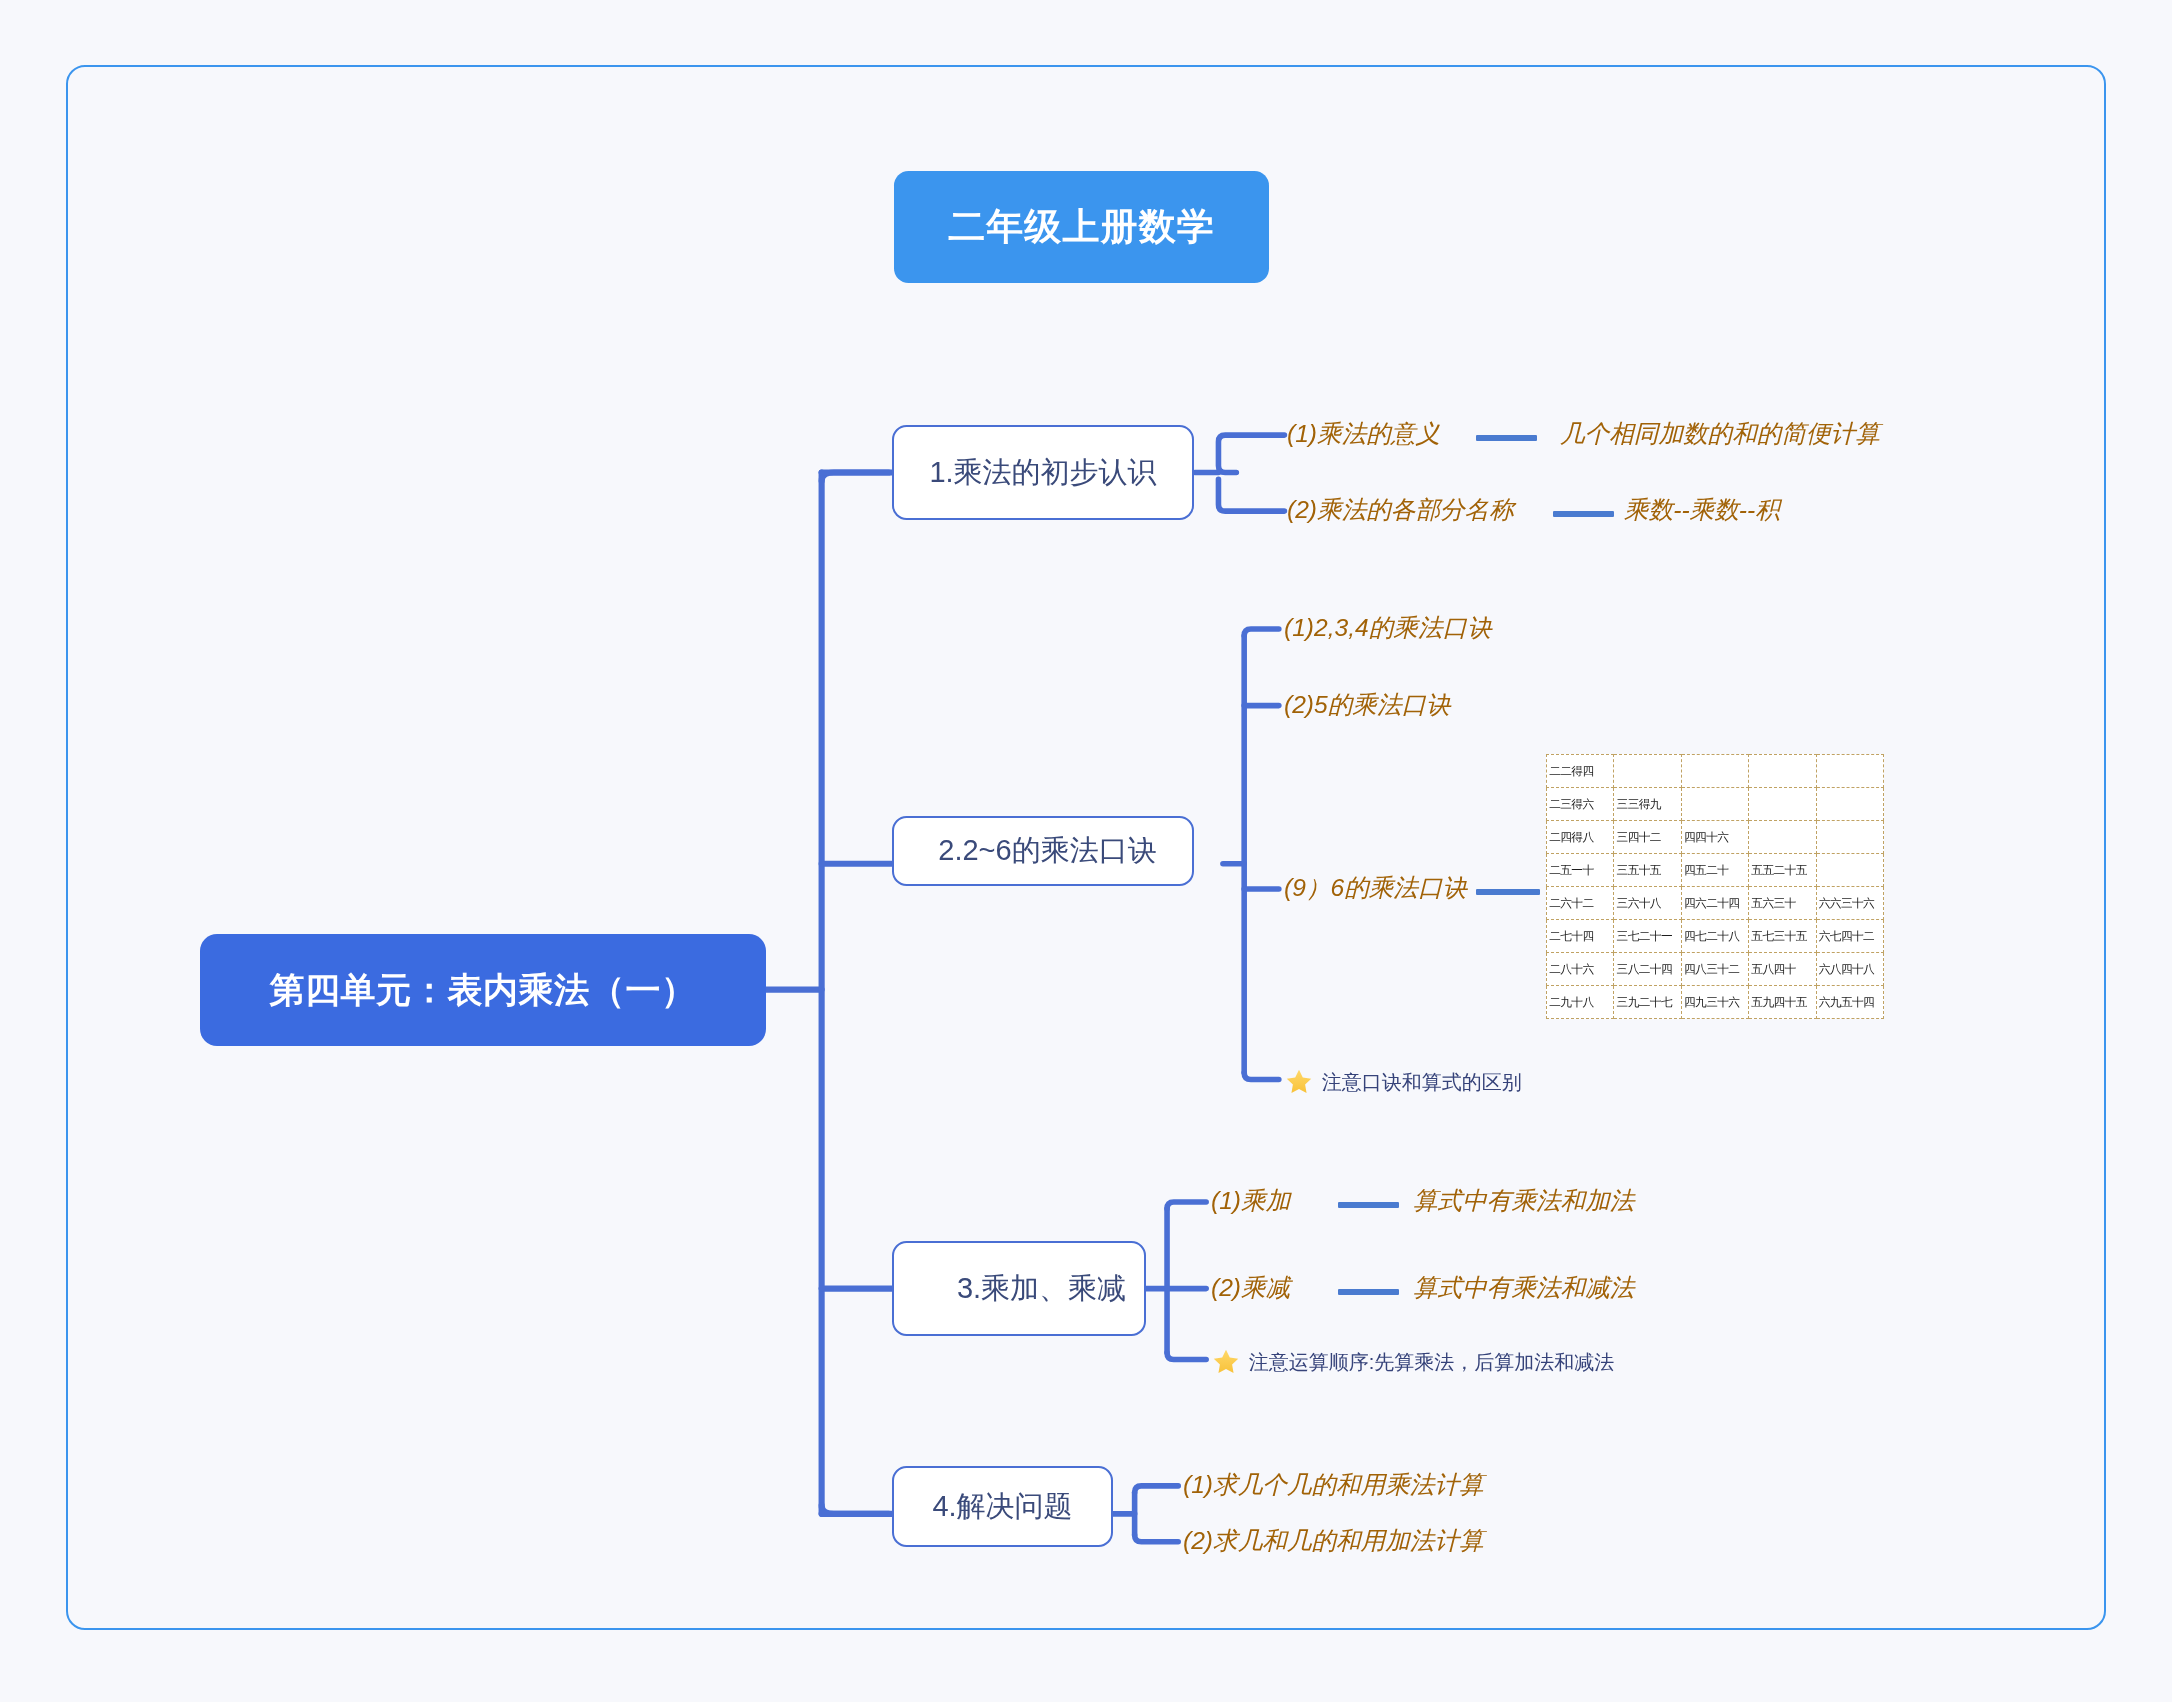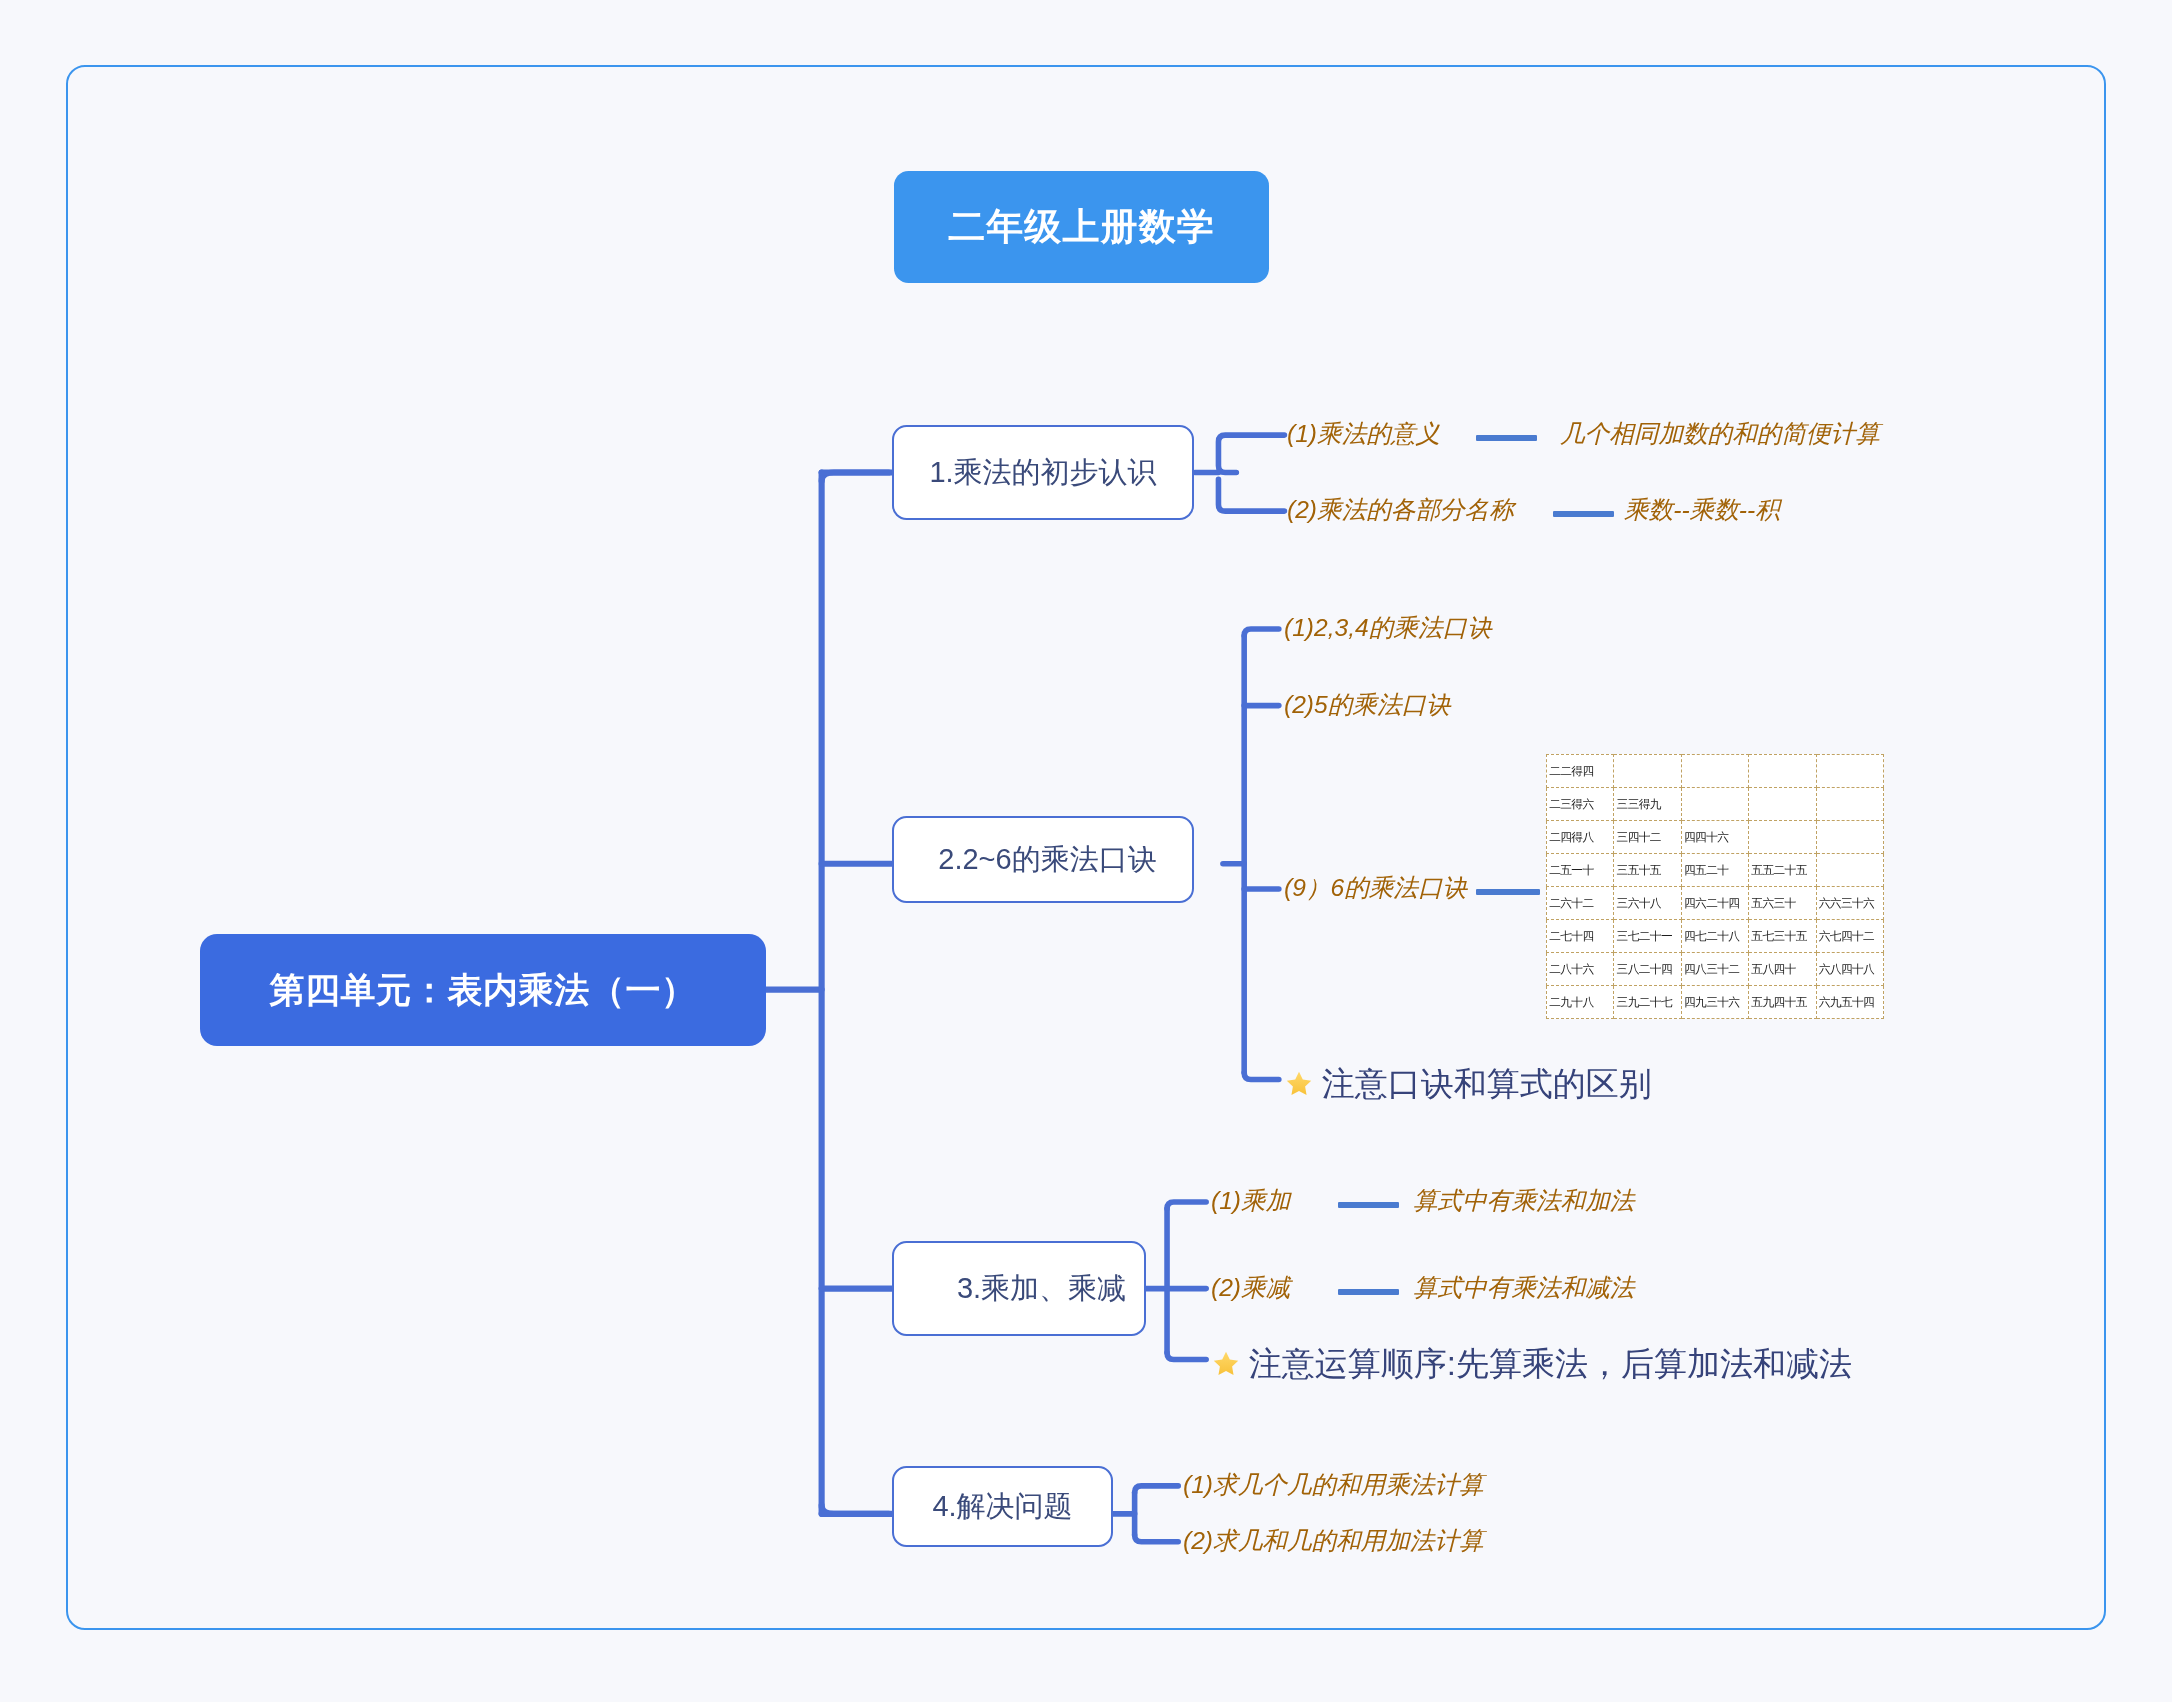--- a/index.html
+++ b/index.html
@@ -64,21 +64,21 @@
     font-size:24.6px;
     white-space:nowrap;
     line-height:1;
     display:flex;
     align-items:center;
     font-style:italic;
   }
   .leaf-note{
     position:absolute;
     color:#36437A;
-    font-size:33px;
+    font-size:20px;
     white-space:nowrap;
     line-height:1;
     display:flex;
     align-items:center;
     gap:7.8px;
   }
   .star{
     display:inline-block;
     width:30px;height:30px;
     flex:0 0 30px;
@@ -181,21 +181,21 @@
   </div>
 
   <div class="leaf" style="left:1287px;top:498px;">
     <span>(2)乘法的各部分名称</span>
   </div>
   <div class="dash" style="left:1553px;top:511px;width:61px;"></div>
   <div class="leaf" style="left:1624px;top:498px;">
     <span>乘数--乘数--积</span>
   </div>
 
-  <div class="node branch-node" style="left:892px;top:816px;width:302px;height:87px;padding-left:9px;">
+  <div class="node branch-node" style="left:892px;top:816px;width:302px;height:70px;padding-left:9px;">
     <span>2.2~6的乘法口诀</span>
   </div>
 
   <div class="leaf" style="left:1284px;top:616px;">
     <span>(1)2,3,4的乘法口诀</span>
   </div>
 
   <div class="leaf" style="left:1284px;top:693px;">
     <span>(2)5的乘法口诀</span>
   </div>

